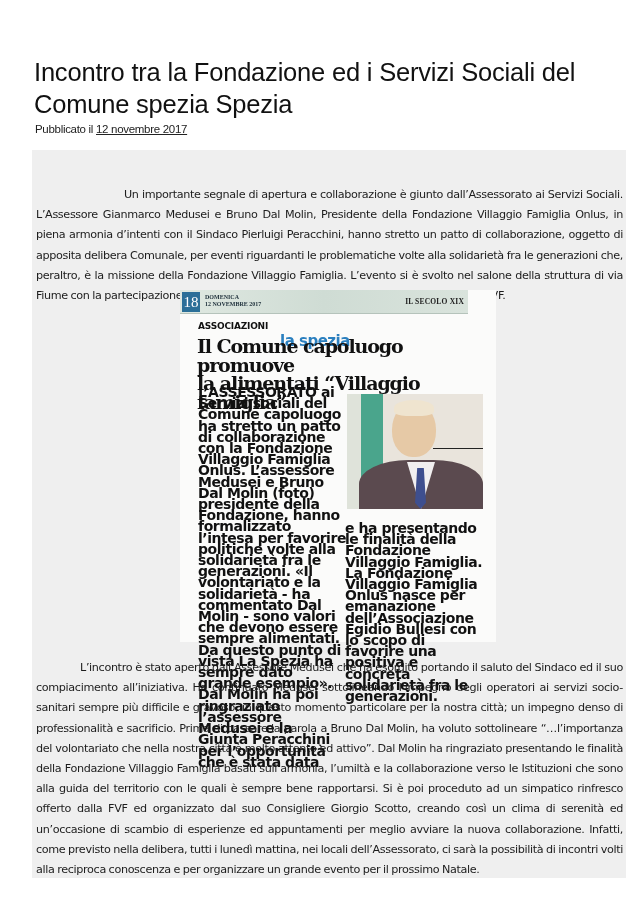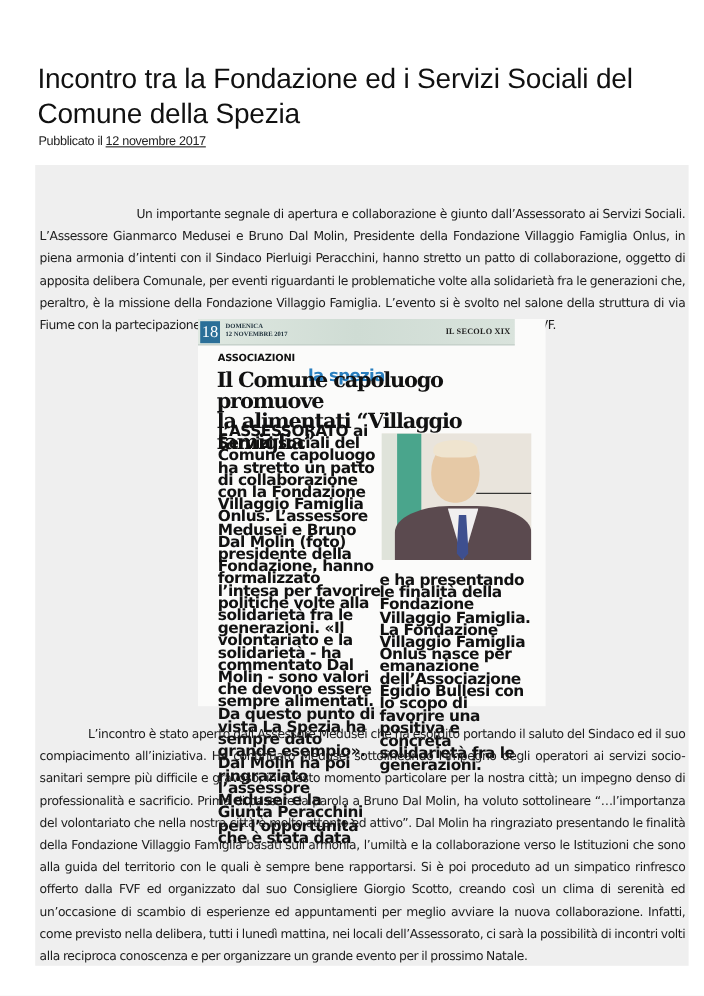--- a/index.html
+++ b/index.html
@@ -36,21 +36,21 @@
     .photo .head { position: absolute; left: 45px; top: 8px; width: 44px; height: 55px; border-radius: 50% 50% 46% 46%; background: #e6c9a6; }
     .photo .hair { position: absolute; left: 47px; top: 6px; width: 40px; height: 16px; border-radius: 50% 50% 30% 30%; background: #efe4cf; }
     .photo .suit { position: absolute; left: 12px; top: 66px; width: 124px; height: 60px; border-radius: 40% 40% 0 0; background: #5b4a4f; }
     .photo .shirt { position: absolute; left: 60px; top: 68px; width: 28px; height: 47px; background: #f1eff0; clip-path: polygon(0 0, 100% 0, 50% 100%); }
     .photo .tie { position: absolute; left: 68px; top: 74px; width: 11px; height: 41px; background: #3e4f8f; clip-path: polygon(20% 0, 80% 0, 100% 85%, 50% 100%, 0 85%); }
     .photo .line { position: absolute; left: 86px; top: 54px; width: 50px; height: 1px; background: #222; }
   </style>
 </head>
 <body>
 
-<h1 class="title">Incontro tra la Fondazione ed i Servizi Sociali del Comune della Spezia</h1>
+<h1 class="title">Incontro tra la Fondazione ed i Servizi Sociali del Comune spezia Spezia</h1>
 
 <div class="meta">
   <span>Pubblicato il</span>
   <a href="#">12 novembre 2017</a>
 </div>
 
 <div class="box"></div>
 
 <p class="para p1">Un importante segnale di apertura e collaborazione è giunto dall’Assessorato ai Servizi Sociali. L’Assessore  Gianmarco Medusei e Bruno Dal Molin, Presidente della Fondazione Villaggio Famiglia Onlus, in piena armonia d’intenti con il Sindaco Pierluigi Peracchini, hanno stretto un patto di collaborazione, oggetto di apposita delibera Comunale, per eventi riguardanti le problematiche volte alla solidarietà fra le generazioni che, peraltro, è la missione della Fondazione Villaggio Famiglia. L’evento si è svolto nel salone della struttura di via Fiume con la partecipazione del personale dei Servizi Sociali ed una delegazione della FVF.</p>
 

